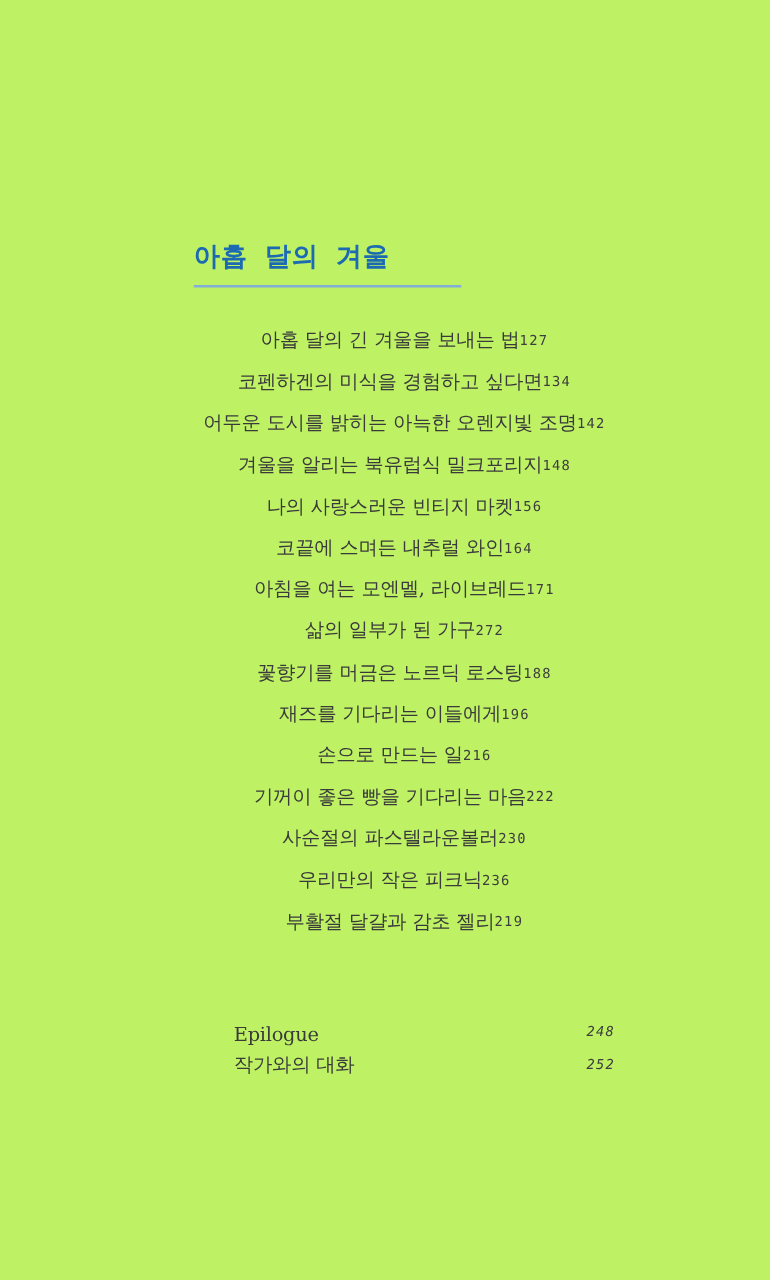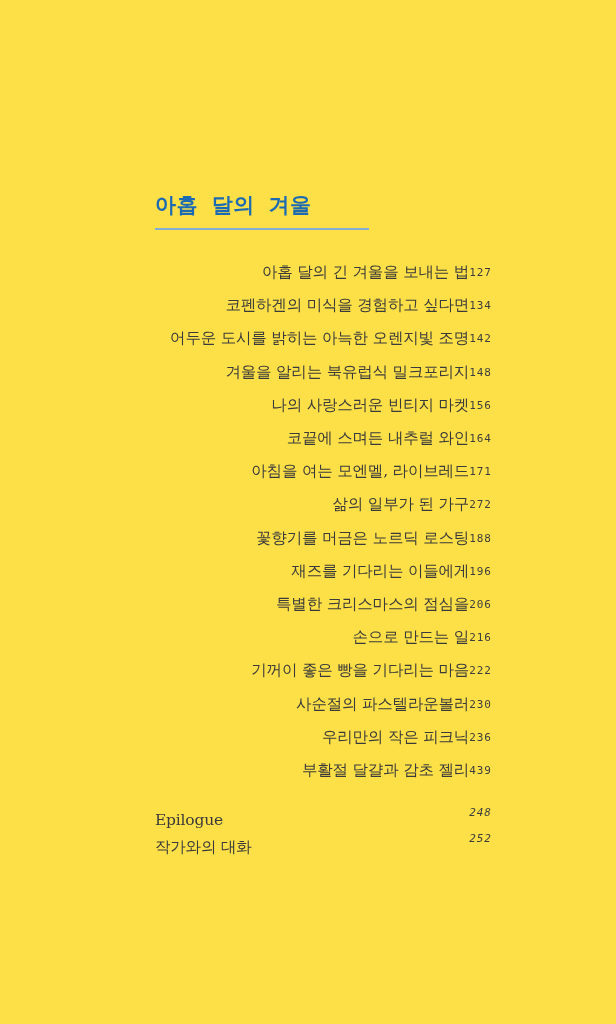--- a/index.html
+++ b/index.html
@@ -4,21 +4,21 @@
 <style>
   html, body {
     margin: 0;
     padding: 0;
     background: #ffffff;
   }
   .page {
     position: relative;
     width: 616px;
     height: 1024px;
-    background: #fde047;
+    background: #bef264;
     overflow: hidden;
     font-family: "DejaVu Serif", "Liberation Serif", serif;
   }
   .section-title {
     position: absolute;
     left: 155px;
     top: 192px;
     font-family: "DejaVu Sans", "Liberation Sans", sans-serif;
     font-weight: bold;
     font-size: 21px;
@@ -37,21 +37,21 @@
     background: #82aed6;
   }
   .toc {
     position: absolute;
     left: 155px;
     top: 256px;
     width: 337px;
   }
   .toc-row {
     display: flex;
-    justify-content: flex-end;
+    justify-content: center;
     align-items: center;
     height: 33.2px;
   }
   .toc-title {
     font-size: 15.5px;
     color: #3a3a3a;
     letter-spacing: -0.2px;
     white-space: nowrap;
   }
   .toc-page {
@@ -62,22 +62,23 @@
   }
   .extras {
     position: absolute;
     left: 155px;
     top: 811px;
     width: 337px;
   }
   .extra-row {
     display: flex;
     justify-content: space-between;
-    align-items: flex-start;
+    align-items: flex-end;
     height: 26px;
+    margin-left: 32px;
   }
   .extra-row .toc-page {
     transform: translateY(-5px);
     font-style: italic;
   }
 </style>
 </head>
 <body>
 
 <div class="page">
@@ -120,42 +121,38 @@
     </div>
     <div class="toc-row">
       <span class="toc-title">꽃향기를 머금은 노르딕 로스팅</span>
       <span class="toc-page">188</span>
     </div>
     <div class="toc-row">
       <span class="toc-title">재즈를 기다리는 이들에게</span>
       <span class="toc-page">196</span>
     </div>
     <div class="toc-row">
-      <span class="toc-title">특별한 크리스마스의 점심을</span>
-      <span class="toc-page">206</span>
-    </div>
-    <div class="toc-row">
       <span class="toc-title">손으로 만드는 일</span>
       <span class="toc-page">216</span>
     </div>
     <div class="toc-row">
       <span class="toc-title">기꺼이 좋은 빵을 기다리는 마음</span>
       <span class="toc-page">222</span>
     </div>
     <div class="toc-row">
       <span class="toc-title">사순절의 파스텔라운볼러</span>
       <span class="toc-page">230</span>
     </div>
     <div class="toc-row">
       <span class="toc-title">우리만의 작은 피크닉</span>
       <span class="toc-page">236</span>
     </div>
     <div class="toc-row">
       <span class="toc-title">부활절 달걀과 감초 젤리</span>
-      <span class="toc-page">439</span>
+      <span class="toc-page">219</span>
     </div>
   </div>
 
   <div class="extras">
     <div class="extra-row">
       <span class="toc-title">Epilogue</span>
       <span class="toc-page">248</span>
     </div>
     <div class="extra-row">
       <span class="toc-title">작가와의 대화</span>

